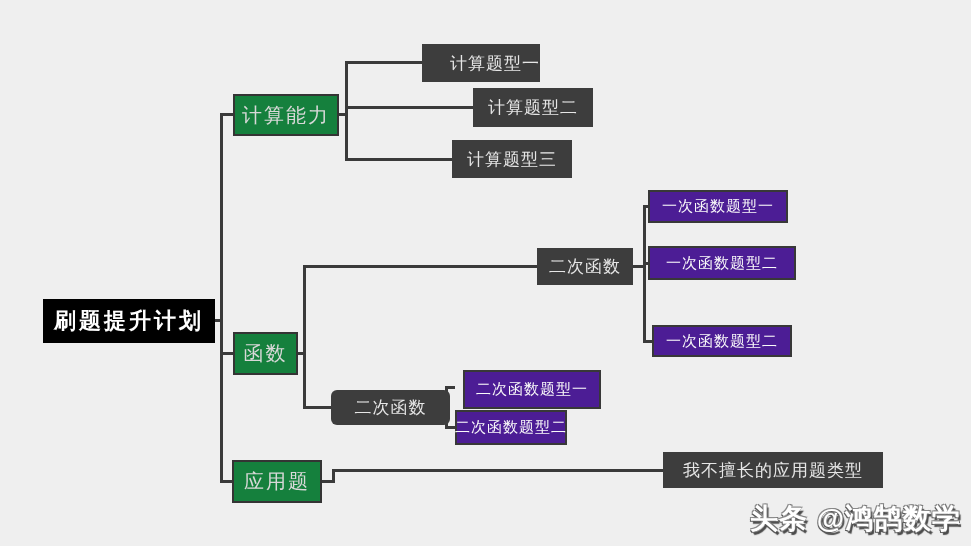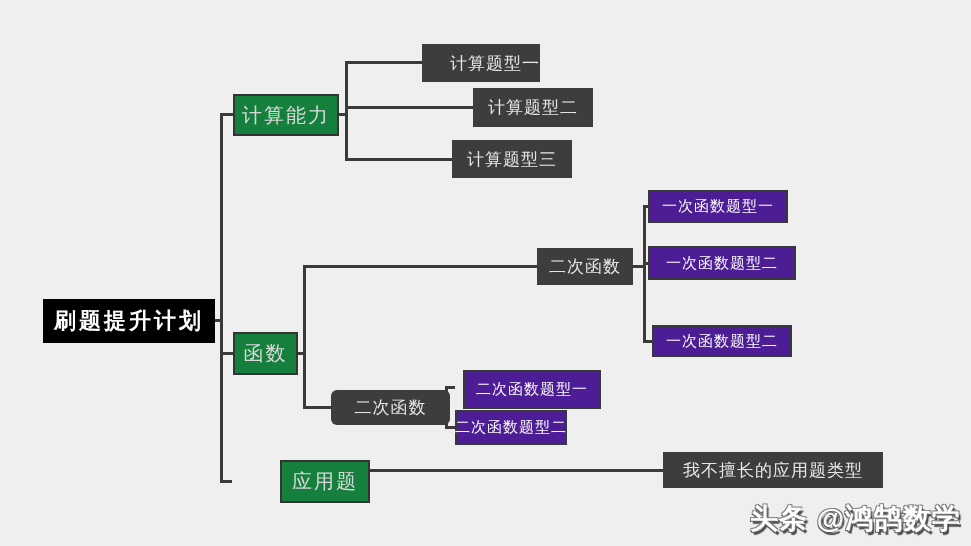--- a/index.html
+++ b/index.html
@@ -92,18 +92,18 @@
 
   <div class="node branch" style="left:233px;top:332px;width:65px;height:43px;text-align:center;">函数</div>
   <div class="node lvl2" style="left:537px;top:248px;width:96px;height:37px;">二次函数</div>
   <div class="node lvl3" style="left:648px;top:190px;width:140px;height:33px;">一次函数题型一</div>
   <div class="node lvl3" style="left:648px;top:246px;width:148px;height:34px;">一次函数题型二</div>
   <div class="node lvl3" style="left:652px;top:325px;width:140px;height:32px;">一次函数题型二</div>
   <div class="node lvl2" style="left:331px;top:390px;width:119px;height:35px;border-radius:6px;">二次函数</div>
   <div class="node lvl3" style="left:463px;top:370px;width:138px;height:39px;">二次函数题型一</div>
   <div class="node lvl3" style="left:455px;top:410px;width:112px;height:35px;">二次函数题型二</div>
 
-  <div class="node branch" style="left:232px;top:460px;width:90px;height:43px;margin-left:48px;">应用题</div>
+  <div class="node branch" style="left:232px;top:460px;width:90px;height:43px;">应用题</div>
   <div class="node lvl2" style="left:663px;top:452px;width:220px;height:36px;">我不擅长的应用题类型</div>
 
   <div class="watermark">头条 @鸿鹄数学</div>
 
 </div>
 
 </body></html>

